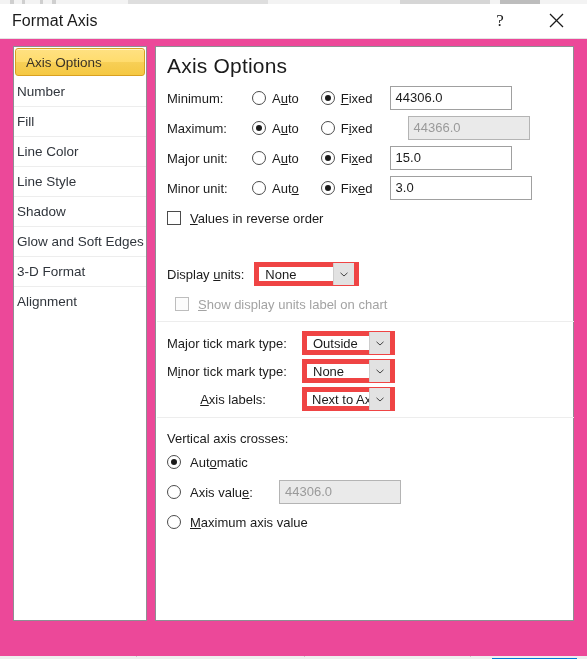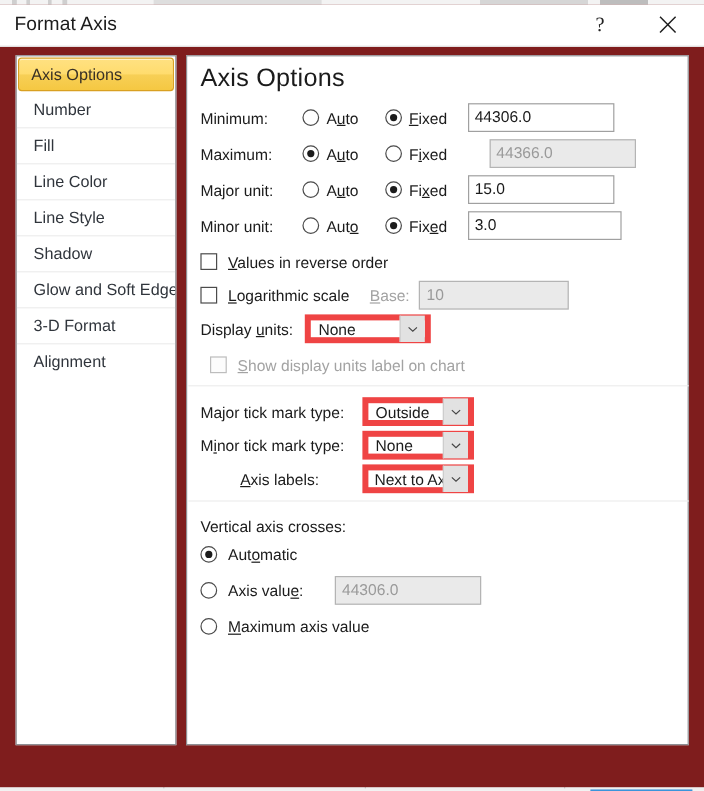--- a/index.html
+++ b/index.html
@@ -58,21 +58,21 @@
     background: #c0504d;
     opacity: .55;
   }
 
   
   .dialog {
     position: absolute;
     left: 0; top: 4px;
     width: 587px;
     height: 652px;
-    background: #7f1d1d;
+    background: #ec4899;
     box-sizing: border-box;
   }
   .titlebar {
     position: relative;
     height: 34px;
     background: #ffffff;
     border-bottom: 1px solid #e4e4e4;
   }
   .title-text {
     position: absolute;
@@ -119,21 +119,21 @@
     height: 575px;
     background: #ffffff;
     border: 1px solid #8e8e93;
     box-sizing: border-box;
     overflow: hidden;
   }
   .side-item {
     position: relative;
     height: 30px;
     line-height: 30px;
-    padding-left: 14px;
+    padding-left: 3px;
     font-size: 13.5px;
     color: #30353c;
     border-bottom: 1px solid #ededed;
     box-sizing: border-box;
     white-space: nowrap;
   }
   .side-item:last-child { border-bottom: 0; }
   .side-item.sel {
     margin: 1px;
     height: 28px;
@@ -405,34 +405,28 @@
       <div class="row" style="top:128px;justify-content:flex-end;">
         <span class="lbl" style="width:76px;">Minor unit:</span>
         <span class="radio-grp" style="margin-left:9px;">
           <span class="radio"></span>
           <span class="lbl">Aut<u class="akey">o</u></span>
         </span>
         <span class="radio-grp" style="margin-left:22px;">
           <span class="radio on"></span>
           <span class="lbl">Fix<u class="akey">e</u>d</span>
         </span>
-        <span class="tbox" style="width:128px;margin-left:17px;">3.0</span>
+        <span class="tbox" style="width:142px;margin-left:17px;">3.0</span>
       </div>
 
       <div class="row" style="top:158px;">
         <span class="cbox"></span>
         <span class="lbl" style="margin-left:9px;"><u class="akey">V</u>alues in reverse order</span>
       </div>
 
-      <div class="row" style="top:186px;">
-        <span class="cbox"></span>
-        <span class="lbl" style="margin-left:9px;"><u class="akey">L</u>ogarithmic scale</span>
-        <span class="lbl dis-text" style="margin-left:17px;"><u class="akey">B</u>ase:</span>
-        <span class="tbox dis" style="width:125px;margin-left:8px;">10</span>
-      </div>
 
       <div class="row" style="top:214px;">
         <span class="lbl">Display <u class="akey">u</u>nits:</span>
         <span class="combo" style="width:105px;margin-left:10px;">
           <span class="cval">None</span>
           <span class="carrow">
             <svg class="chev" viewBox="0 0 8 5">
                 <path d="M0.5 0.8 L4 4 L7.5 0.8" fill="none" stroke="#454545" stroke-width="1"></path>
               </svg>
           </span>

